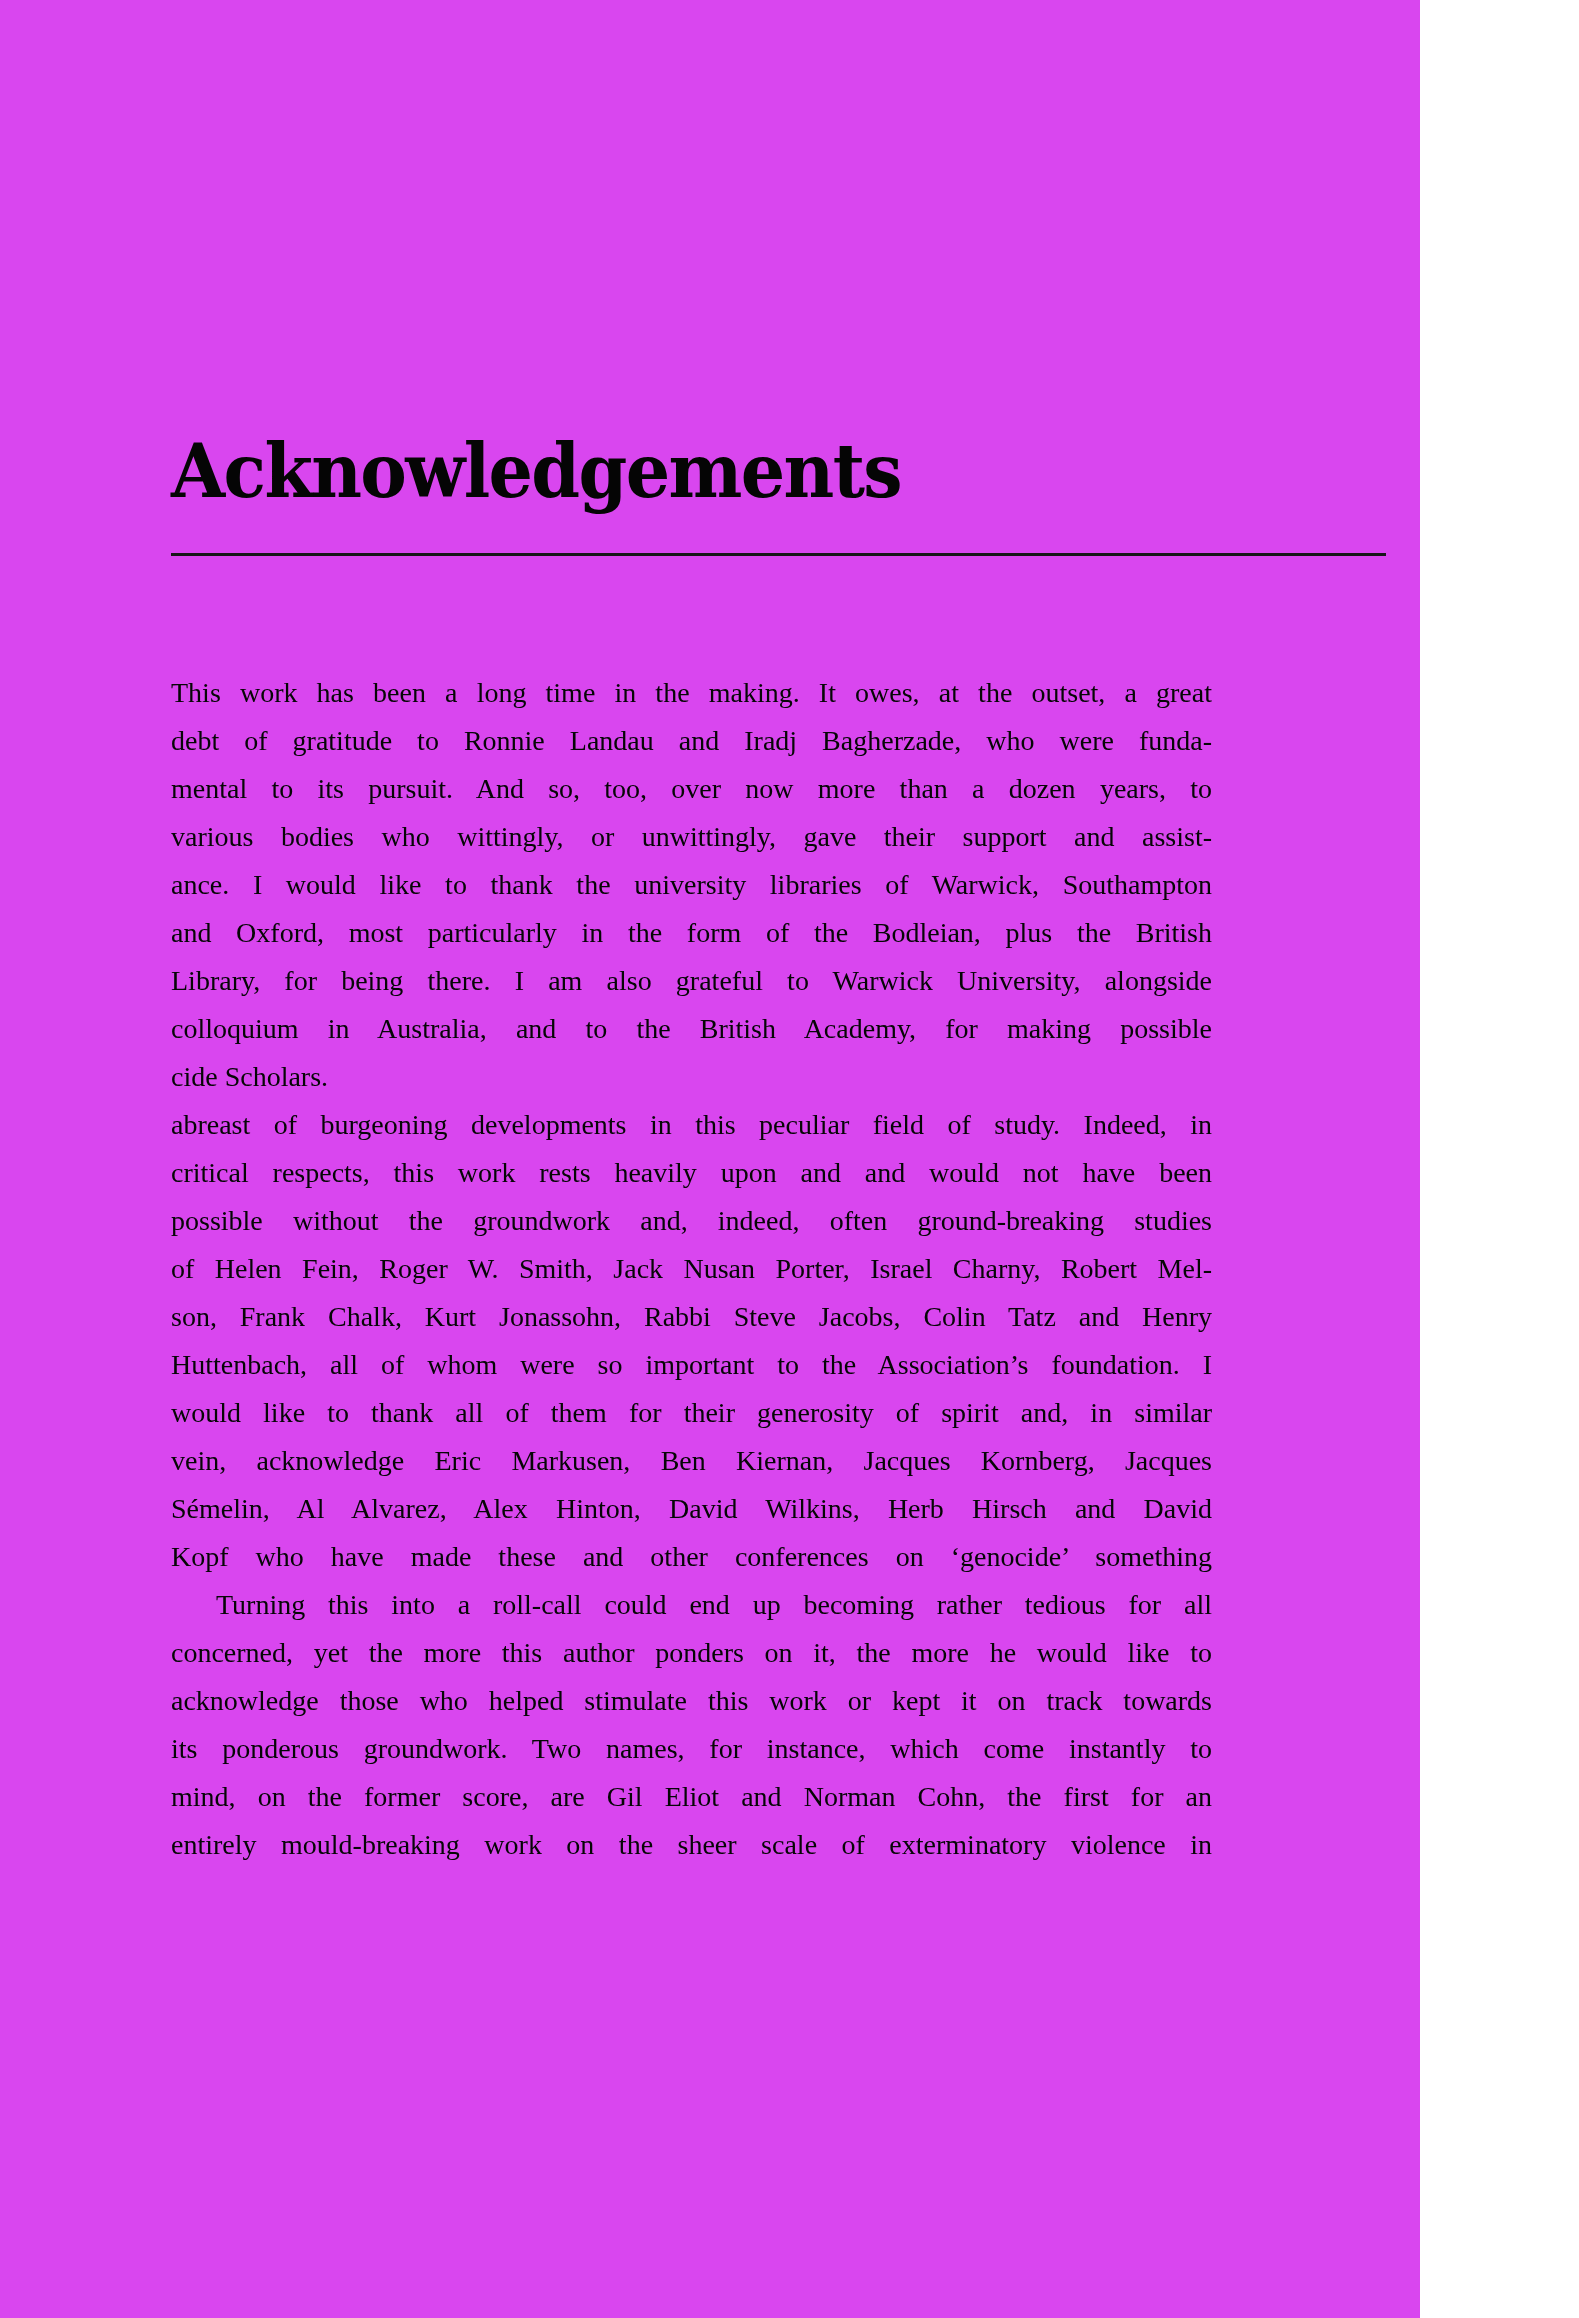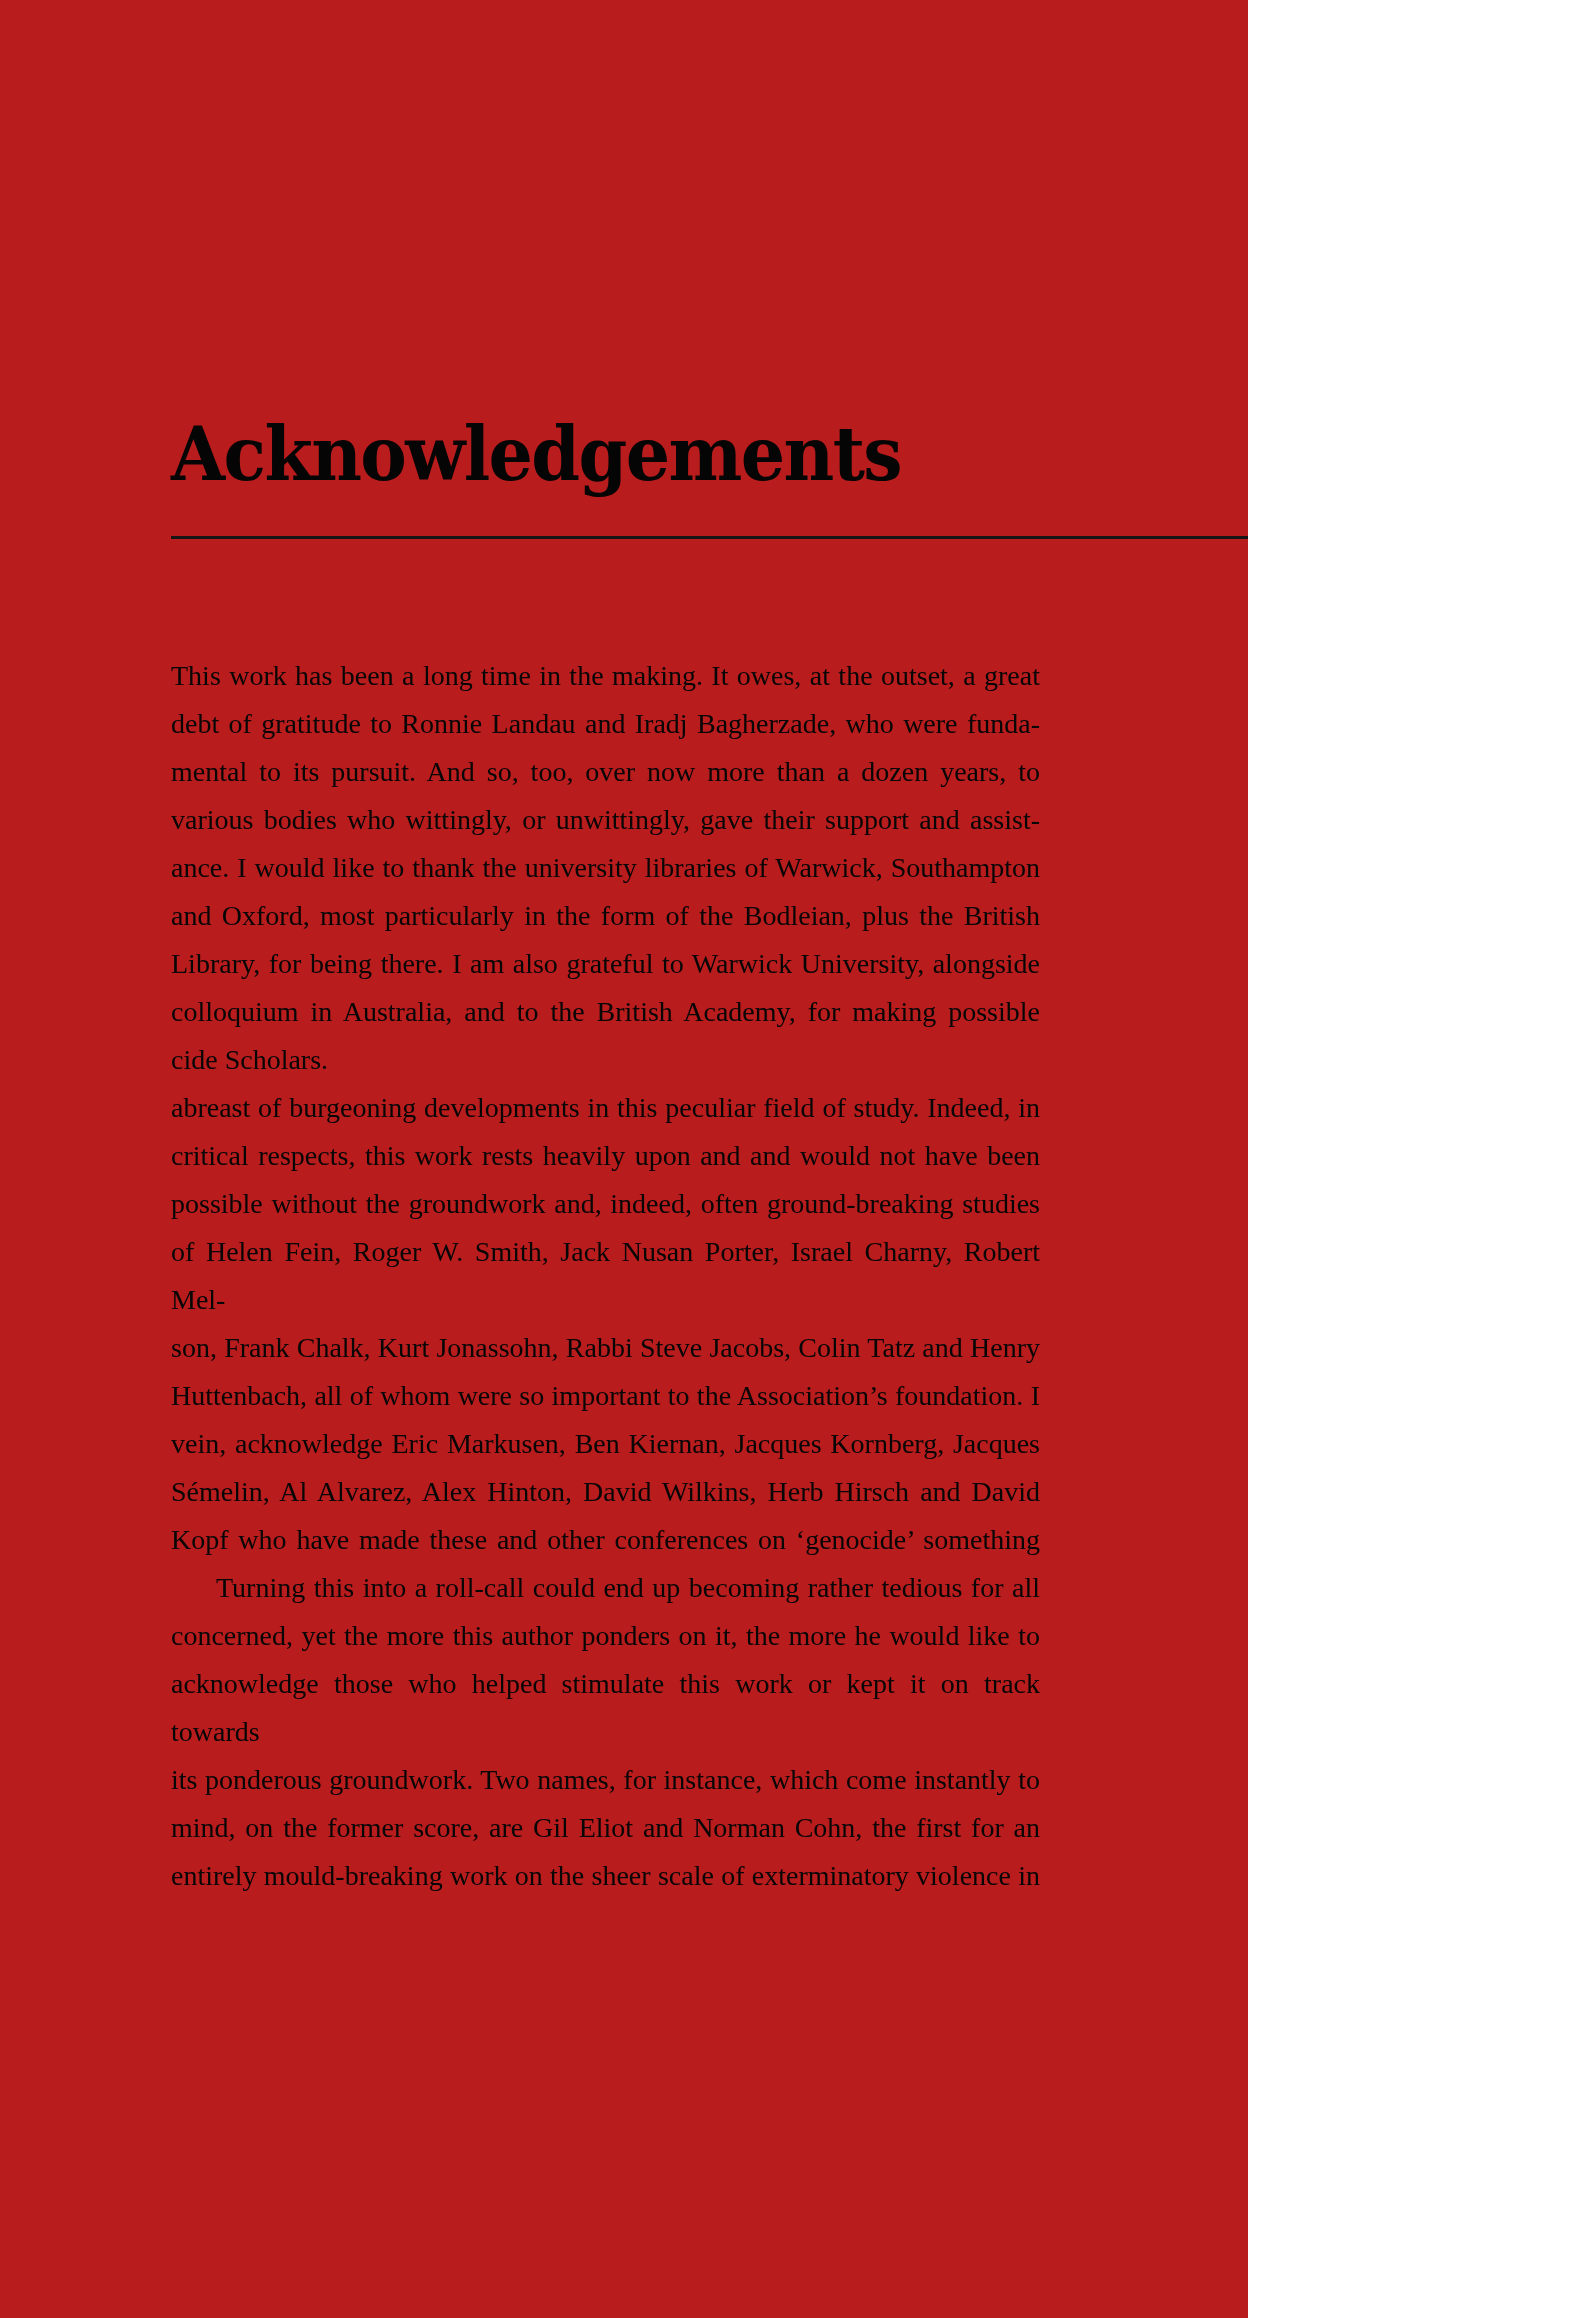--- a/index.html
+++ b/index.html
@@ -2,25 +2,25 @@
 <html style="font-size:13.5px"><head>
 <meta charset="utf-8">
 <style>
   html, body {
     margin: 0;
     padding: 0;
     background: #ffffff;
   }
   .page {
     position: relative;
-    width: 1248px;
+    width: 1420px;
     height: 2319px;
-    background: #b91c1c;
+    background: #d946ef;
     box-sizing: border-box;
-    padding: 0 208px 0 171px;
+    padding: 17px 208px 0 171px;
     overflow: hidden;
     color: #060606;
   }
   h1.title {
     margin: 419px 0 0 0;
     padding: 0;
     font-family: "DejaVu Serif", serif;
     font-weight: 700;
     font-size: 72px;
     line-height: 1;
@@ -83,20 +83,21 @@
       <span class="line end">cide Scholars.</span>
     </p>
 
     <p class="para">
       <span class="line">abreast of burgeoning developments in this peculiar field of study. Indeed, in</span>
       <span class="line">critical respects, this work rests heavily upon and and would not have been</span>
       <span class="line">possible without the groundwork and, indeed, often ground-breaking studies</span>
       <span class="line">of Helen Fein, Roger W. Smith, Jack Nusan Porter, Israel Charny, Robert Mel-</span>
       <span class="line">son, Frank Chalk, Kurt Jonassohn, Rabbi Steve Jacobs, Colin Tatz and Henry</span>
       <span class="line">Huttenbach, all of whom were so important to the Association’s foundation. I</span>
+      <span class="line">would like to thank all of them for their generosity of spirit and, in similar</span>
       <span class="line">vein, acknowledge Eric Markusen, Ben Kiernan, Jacques Kornberg, Jacques</span>
       <span class="line">Sémelin, Al Alvarez, Alex Hinton, David Wilkins, Herb Hirsch and David</span>
       <span class="line">Kopf who have made these and other conferences on ‘genocide’ something</span>
     </p>
 
     <p class="para">
       <span class="line indent">Turning this into a roll-call could end up becoming rather tedious for all</span>
       <span class="line">concerned, yet the more this author ponders on it, the more he would like to</span>
       <span class="line">acknowledge those who helped stimulate this work or kept it on track towards</span>
       <span class="line">its ponderous groundwork. Two names, for instance, which come instantly to</span>

